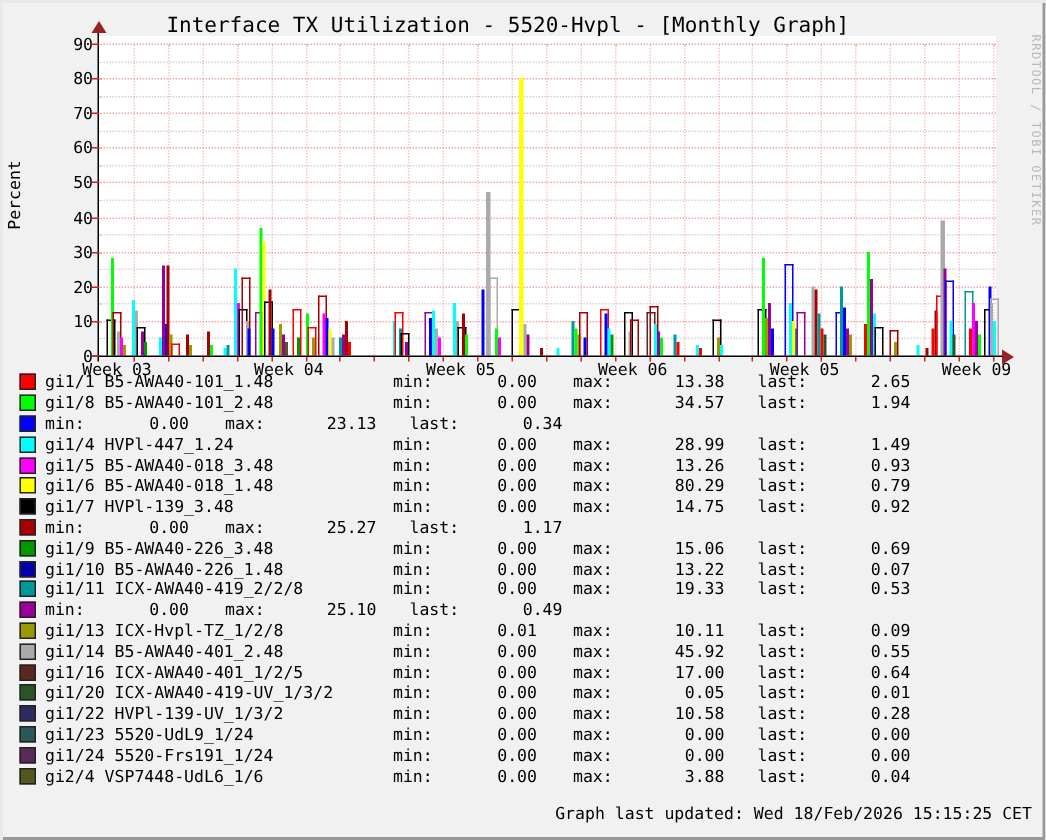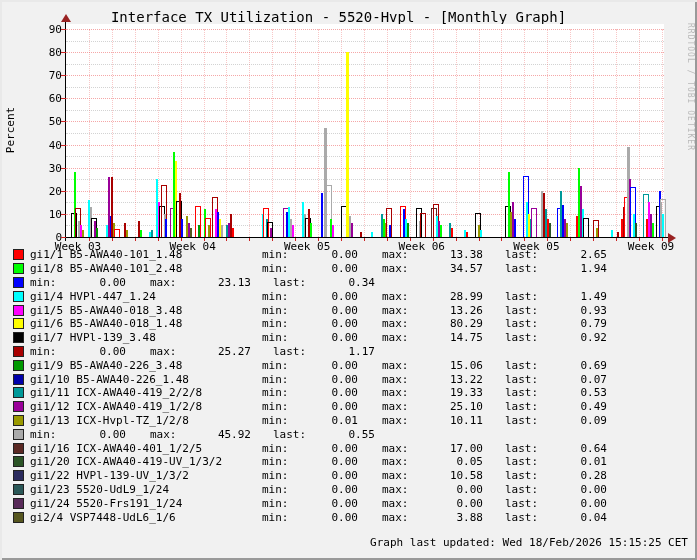--- a/index.html
+++ b/index.html
@@ -435,21 +435,20 @@
         <span class="lval-min">0.00</span>
         <span class="sp1"></span>
         <span class="llab-max">max:</span>
         <span class="lval-max">19.33</span>
         <span class="sp2"></span>
         <span class="llab-last">last:</span>
         <span class="lval-last">0.53</span>
       </div>
       <div class="lrow">
         <span class="swatch" style="background: rgb(153, 0, 153);"></span>
-        <span class="lname">gi1/12 ICX-AWA40-419_1/2/8</span>
         <span class="llab-min">min:</span>
         <span class="lval-min">0.00</span>
         <span class="sp1"></span>
         <span class="llab-max">max:</span>
         <span class="lval-max">25.10</span>
         <span class="sp2"></span>
         <span class="llab-last">last:</span>
         <span class="lval-last">0.49</span>
       </div>
       <div class="lrow">
@@ -459,20 +458,21 @@
         <span class="lval-min">0.01</span>
         <span class="sp1"></span>
         <span class="llab-max">max:</span>
         <span class="lval-max">10.11</span>
         <span class="sp2"></span>
         <span class="llab-last">last:</span>
         <span class="lval-last">0.09</span>
       </div>
       <div class="lrow">
         <span class="swatch" style="background: rgb(170, 170, 170);"></span>
+        <span class="lname">gi1/14 B5-AWA40-401_2.48</span>
         <span class="llab-min">min:</span>
         <span class="lval-min">0.00</span>
         <span class="sp1"></span>
         <span class="llab-max">max:</span>
         <span class="lval-max">45.92</span>
         <span class="sp2"></span>
         <span class="llab-last">last:</span>
         <span class="lval-last">0.55</span>
       </div>
       <div class="lrow">

